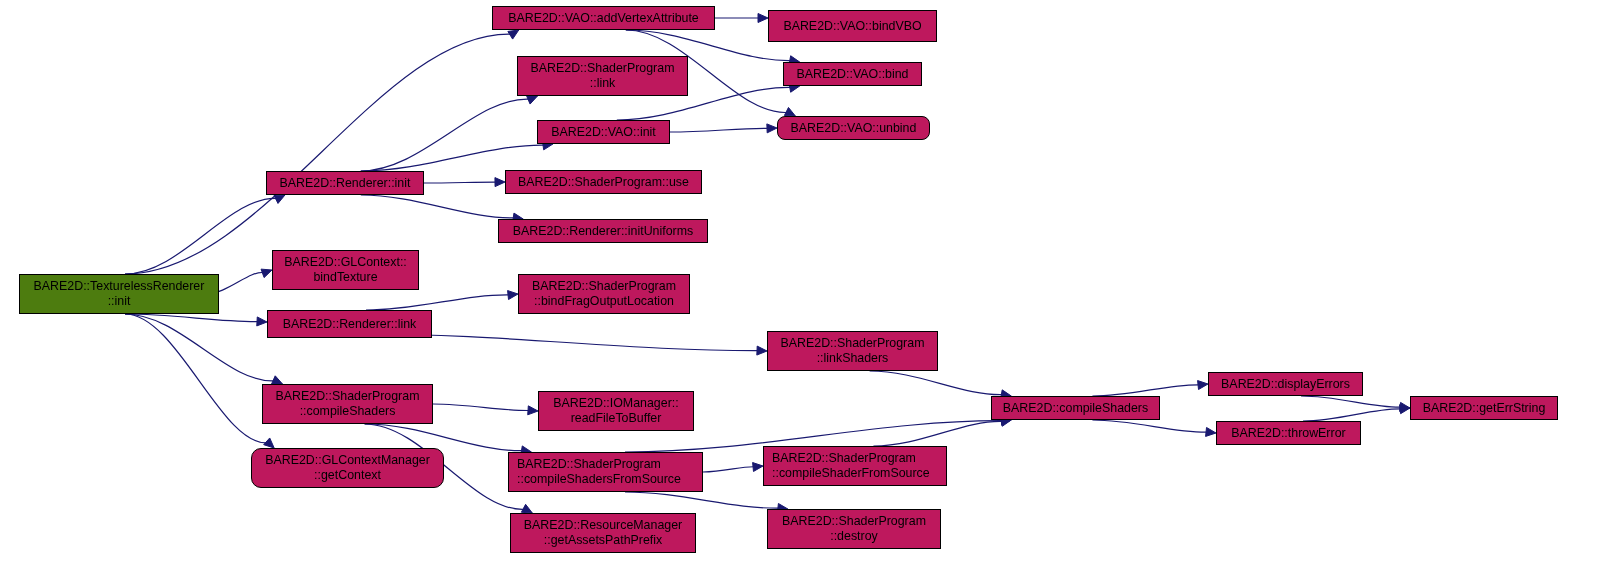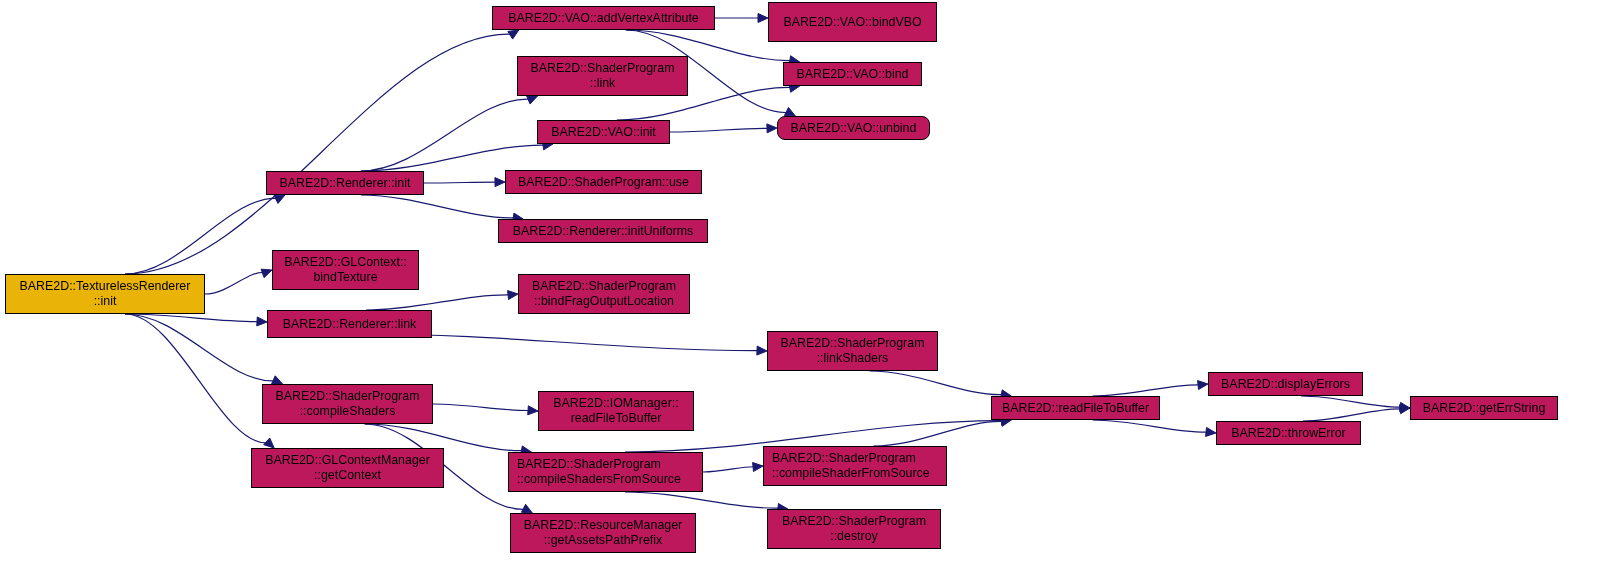--- a/index.html
+++ b/index.html
@@ -8,21 +8,21 @@
     #graph { position: absolute; left: 0; top: 0; width: 1600px; height: 570px; }
     .node {
       position: absolute; box-sizing: border-box;
       border: 1.3px solid #000; background: #be185d;
       font-size: 12.4px; line-height: 15px; color: #000;
       display: flex; flex-direction: column; justify-content: center;
       padding: 0 8px; white-space: nowrap; cursor: pointer;
     }
     .node.center { text-align: center; }
     .node.left { text-align: left; }
-    .node.root { background: #eab308; }
+    .node.root { background: #4d7c0f; margin-left: 14px; }
     .edge { fill: none; stroke: #191970; stroke-width: 1.2; }
     .arrow { fill: #191970; stroke: #191970; stroke-width: 1; }
   </style>
 </head>
 <body>
 
 <div id="graph">
   <svg id="edges" width="1600" height="570" style="position:absolute;left:0;top:0;">
       <path d="M125,274 C262.816,274 380.944,30 511.9597639196732,34.21388054550929" class="edge" stroke="#191970"></path>
       <polygon points="518.76,30 507.8893970927425,31.442217886702792 512.6300127064404,39.09248347707043" class="arrow" fill="#191970"></polygon>
@@ -84,21 +84,21 @@
       <polygon points="1410,408 1399.5302604683845,404.7389335885132 1400.6157363436162,413.67323502311285" class="arrow" fill="#191970"></polygon>
     </svg>
   <div id="nodes">
       <div class="node center root" style="left: 5px; top: 274px; width: 200px; height: 40px;">
         <span>BARE2D::TexturelessRenderer</span>
         <span>::init</span>
       </div>
       <div class="node center" style="left: 492px; top: 6px; width: 223px; height: 24px;">
         <span>BARE2D::VAO::addVertexAttribute</span>
       </div>
-      <div class="node center" style="left: 768px; top: 2px; width: 169px; height: 40px; justify-content: center;">
+      <div class="node center" style="left: 768px; top: 10px; width: 169px; height: 32px; justify-content: center;">
         <span>BARE2D::VAO::bindVBO</span>
       </div>
       <div class="node center" style="left: 783px; top: 62px; width: 139px; height: 24px;">
         <span>BARE2D::VAO::bind</span>
       </div>
       <div class="node center" style="left: 517px; top: 56px; width: 171px; height: 40px;">
         <span>BARE2D::ShaderProgram</span>
         <span>::link</span>
       </div>
       <div class="node center" style="left: 537px; top: 120px; width: 133px; height: 24px;">
@@ -133,32 +133,32 @@
       </div>
       <div class="node center" style="left: 262px; top: 384px; width: 171px; height: 40px;">
         <span>BARE2D::ShaderProgram</span>
         <span>::compileShaders</span>
       </div>
       <div class="node center" style="left: 538px; top: 391px; width: 156px; height: 40px;">
         <span>BARE2D::IOManager::</span>
         <span>readFileToBuffer</span>
       </div>
       <div class="node center" style="left: 991px; top: 396px; width: 169px; height: 24px;">
-        <span>BARE2D::readFileToBuffer</span>
+        <span>BARE2D::compileShaders</span>
       </div>
       <div class="node center" style="left: 1208px; top: 372px; width: 155px; height: 24px;">
         <span>BARE2D::displayErrors</span>
       </div>
       <div class="node center" style="left: 1216px; top: 421px; width: 145px; height: 24px;">
         <span>BARE2D::throwError</span>
       </div>
       <div class="node center" style="left: 1410px; top: 396px; width: 148px; height: 24px;">
         <span>BARE2D::getErrString</span>
       </div>
-      <div class="node center" style="left: 251px; top: 448px; width: 193px; height: 40px;">
+      <div class="node center" style="left: 251px; top: 448px; width: 193px; height: 40px; border-radius: 10px;">
         <span>BARE2D::GLContextManager</span>
         <span>::getContext</span>
       </div>
       <div class="node left" style="left: 508px; top: 452px; width: 195px; height: 40px;">
         <span>BARE2D::ShaderProgram</span>
         <span>::compileShadersFromSource</span>
       </div>
       <div class="node left" style="left: 763px; top: 446px; width: 184px; height: 40px;">
         <span>BARE2D::ShaderProgram</span>
         <span>::compileShaderFromSource</span>

